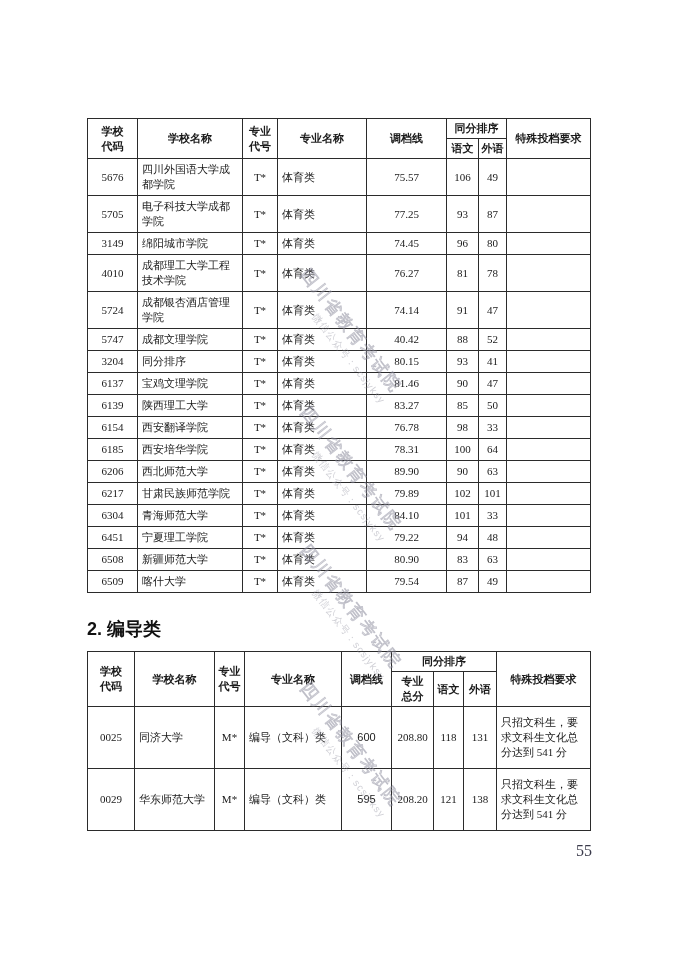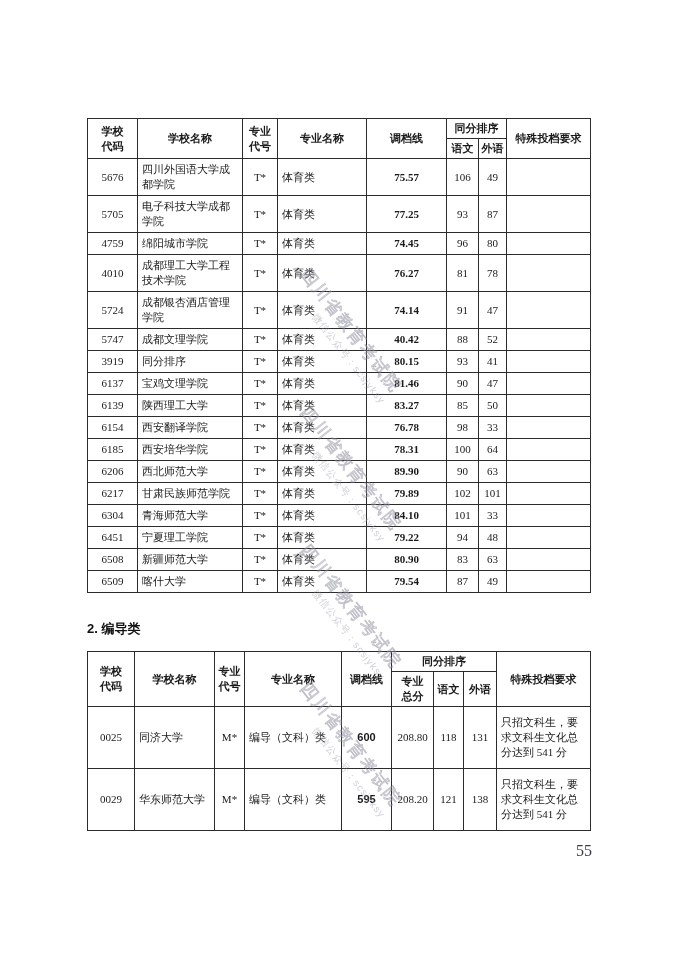--- a/index.html
+++ b/index.html
@@ -30,32 +30,32 @@
     white-space: pre-line;
     line-height: 15px;
     padding: 2px 1px;
   }
   .doc-table td {
     line-height: 15px;
     padding: 3px 4px;
   }
   .c { text-align: center; }
   .l { text-align: left; }
-  .score { font-weight: bold; }
+  .score { font-weight: normal; }
   .sans { font-family: "Liberation Sans", "DejaVu Sans", sans-serif; }
   .t1 { position: absolute; left: 87px; top: 118px; width: 503px; }
   .t2 { position: absolute; left: 87px; top: 651px; width: 503px; }
   .t2 tr.data-row { height: 62px; }
   .heading {
     position: absolute;
     left: 87px;
     top: 617px;
     font-family: "Liberation Sans", "DejaVu Sans", sans-serif;
     font-weight: bold;
-    font-size: 13px;
+    font-size: 18px;
     line-height: 24px;
     color: #111111;
   }
   .pagenum {
     position: absolute;
     left: 576px;
     top: 844px;
     font-size: 16px;
     line-height: 14px;
     color: #3a3a4a;
@@ -142,21 +142,21 @@
           <td class="l">电子科技大学成都学院</td>
           <td class="c">T*</td>
           <td class="l">体育类</td>
           <td class="c score">77.25</td>
           <td class="c">93</td>
           <td class="c">87</td>
           <td class="l"></td>
         </tr>
 
         <tr class="data-row">
-          <td class="c">4759</td>
+          <td class="c">3149</td>
           <td class="l">绵阳城市学院</td>
           <td class="c">T*</td>
           <td class="l">体育类</td>
           <td class="c score">74.45</td>
           <td class="c">96</td>
           <td class="c">80</td>
           <td class="l"></td>
         </tr>
 
         <tr class="data-row">
@@ -186,21 +186,21 @@
           <td class="l">成都文理学院</td>
           <td class="c">T*</td>
           <td class="l">体育类</td>
           <td class="c score">40.42</td>
           <td class="c">88</td>
           <td class="c">52</td>
           <td class="l"></td>
         </tr>
 
         <tr class="data-row">
-          <td class="c">3919</td>
+          <td class="c">3204</td>
           <td class="l">同分排序</td>
           <td class="c">T*</td>
           <td class="l">体育类</td>
           <td class="c score">80.15</td>
           <td class="c">93</td>
           <td class="c">41</td>
           <td class="l"></td>
         </tr>
 
         <tr class="data-row">

